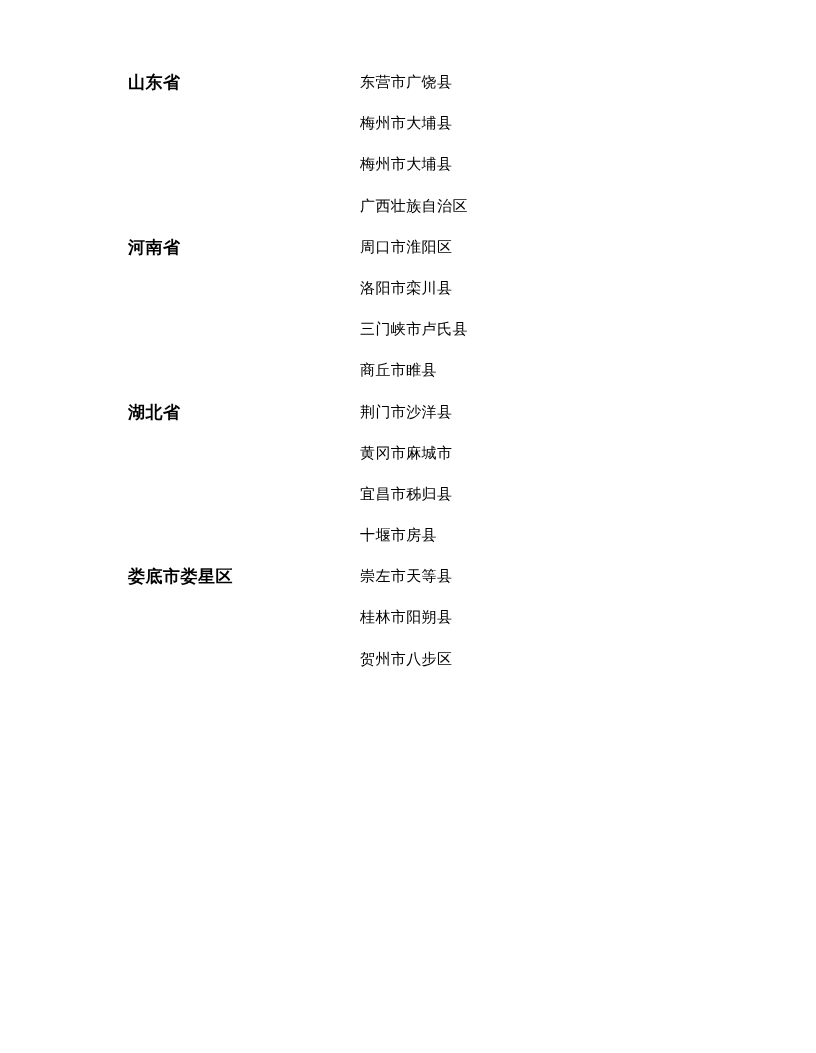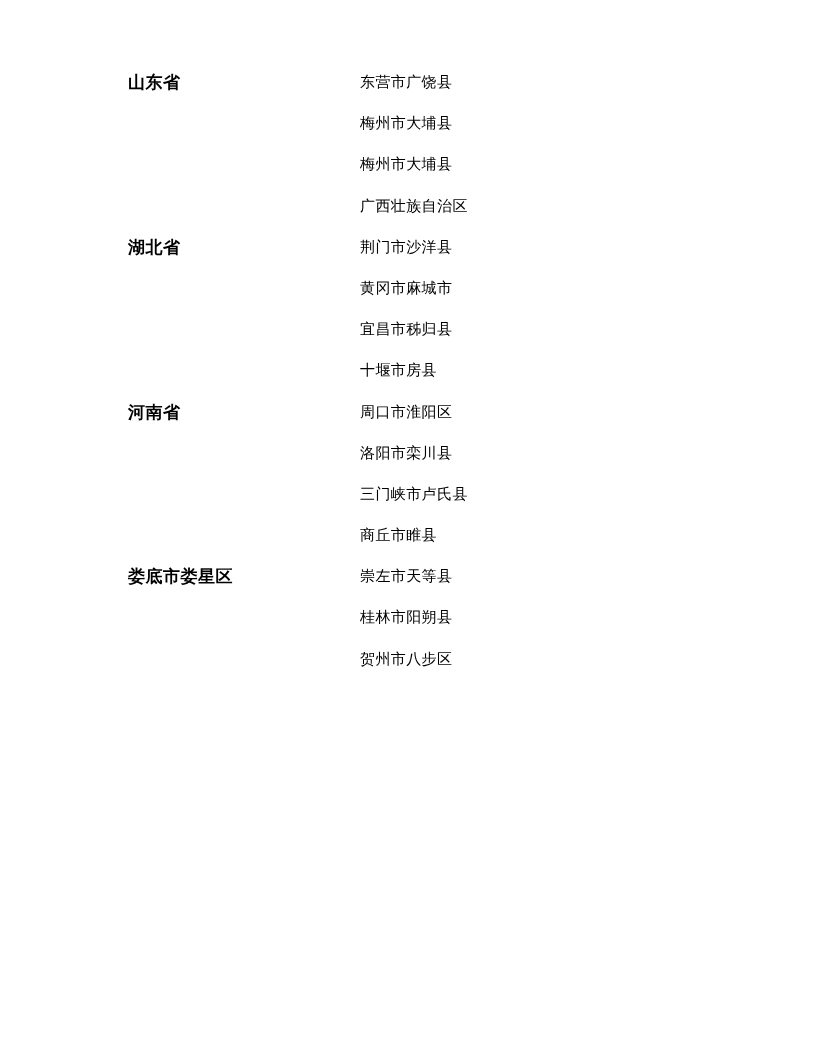--- a/index.html
+++ b/index.html
@@ -69,39 +69,39 @@
         <td class="region-cell">
           <div class="row-line region-name">东营市广饶县</div>
           <div class="row-line region-name">梅州市大埔县</div>
           <div class="row-line region-name">梅州市大埔县</div>
           <div class="row-line region-name">广西壮族自治区</div>
         </td>
       </tr>
 
       <tr>
         <td class="province-cell">
+          <div class="row-line province-name">河南省</div>
+        </td>
+        <td class="region-cell">
+          <div class="row-line region-name">周口市淮阳区</div>
+          <div class="row-line region-name">洛阳市栾川县</div>
+          <div class="row-line region-name">三门峡市卢氏县</div>
+          <div class="row-line region-name">商丘市睢县</div>
+        </td>
+      </tr>
+
+      <tr>
+        <td class="province-cell">
           <div class="row-line province-name">湖北省</div>
         </td>
         <td class="region-cell">
           <div class="row-line region-name">荆门市沙洋县</div>
           <div class="row-line region-name">黄冈市麻城市</div>
           <div class="row-line region-name">宜昌市秭归县</div>
           <div class="row-line region-name">十堰市房县</div>
-        </td>
-      </tr>
-
-      <tr>
-        <td class="province-cell">
-          <div class="row-line province-name">河南省</div>
-        </td>
-        <td class="region-cell">
-          <div class="row-line region-name">周口市淮阳区</div>
-          <div class="row-line region-name">洛阳市栾川县</div>
-          <div class="row-line region-name">三门峡市卢氏县</div>
-          <div class="row-line region-name">商丘市睢县</div>
         </td>
       </tr>
 
 
 
       <tr>
         <td class="province-cell">
           <div class="row-line province-name">娄底市娄星区</div>
         </td>
         <td class="region-cell">

